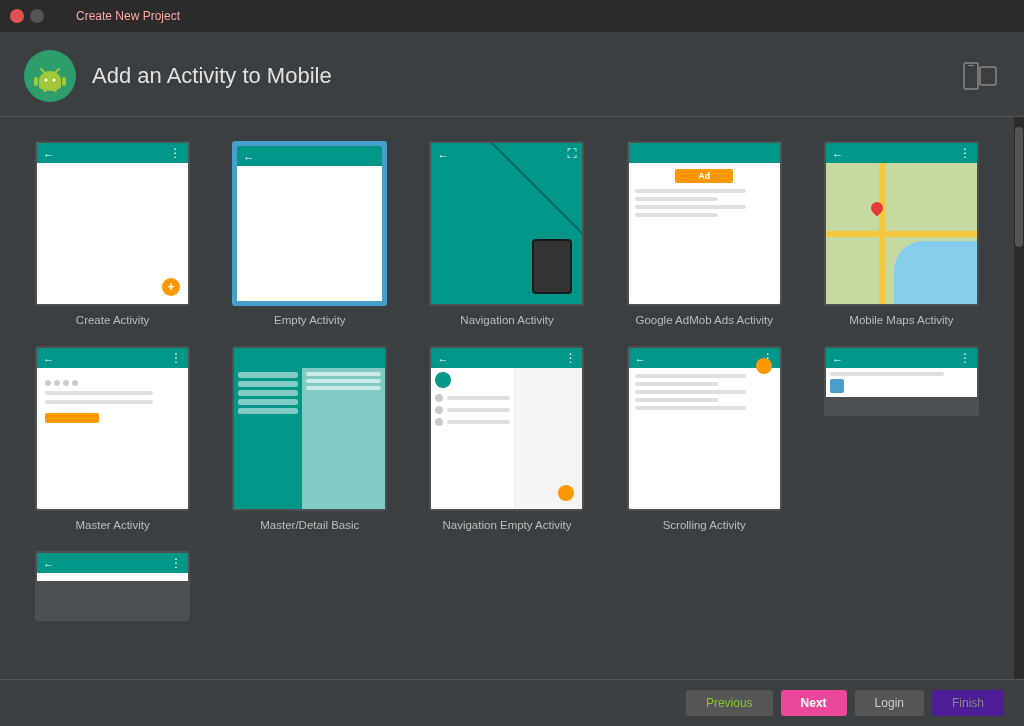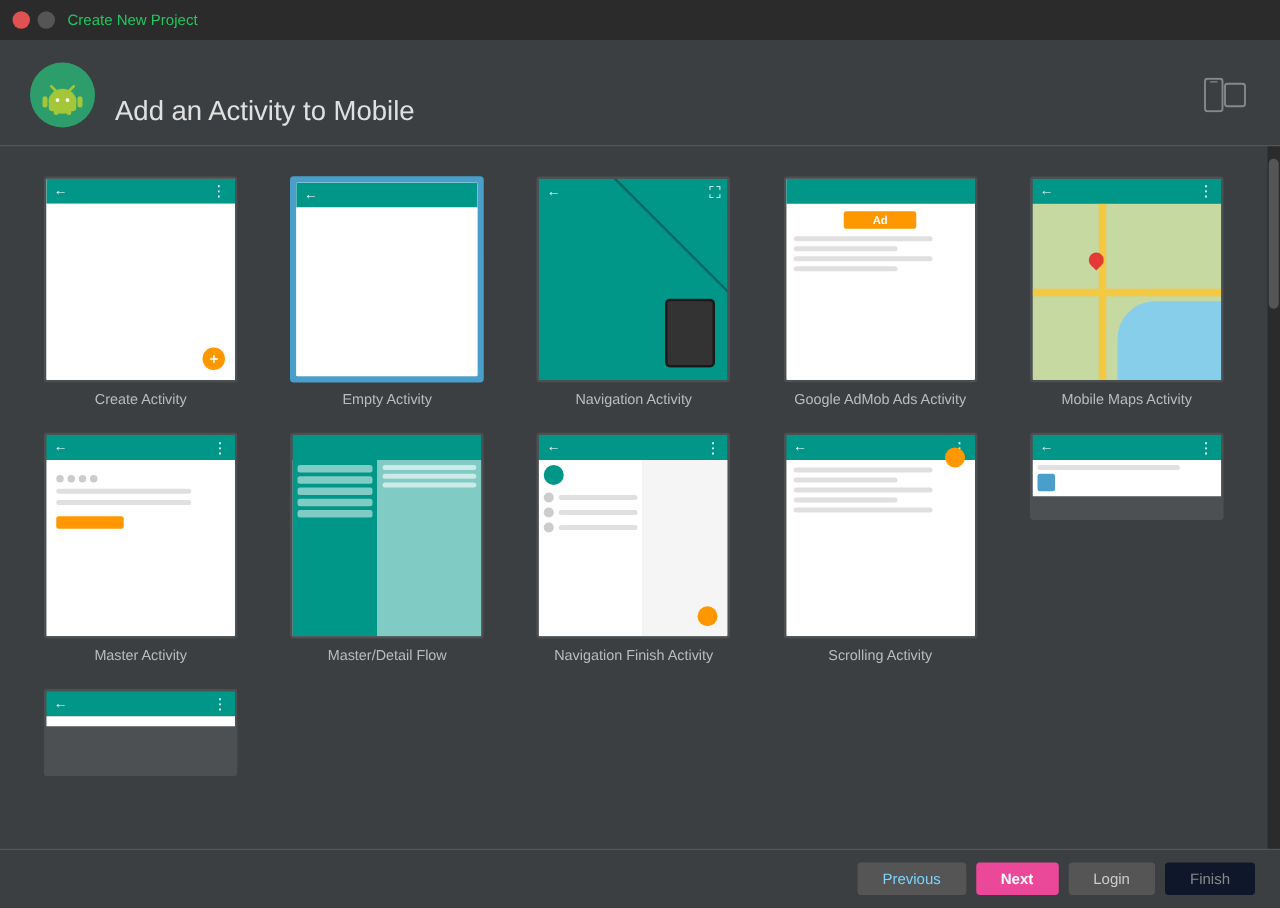--- a/index.html
+++ b/index.html
@@ -33,37 +33,37 @@
       width: 14px;
       height: 14px;
       border-radius: 50%;
       border: none;
       cursor: pointer;
     }
     .title-btn.close { background: #e05252; }
     .title-btn.min { background: #555; }
     .title-bar-title {
       font-size: 12px;
-      color: #22c55e;
-      margin-left: 2px;
+      color: #fca5a5;
+      margin-left: 24px;
     }
 
     
     .header {
       background: #3c3f41;
       padding: 18px 24px 14px 24px;
       display: flex;
       align-items: center;
       justify-content: space-between;
       border-bottom: 1px solid #555;
       flex-shrink: 0;
     }
     .header-left {
       display: flex;
-      align-items: flex-end;
+      align-items: center;
       gap: 16px;
     }
     .android-logo {
       width: 52px;
       height: 52px;
       background: #2d9e6b;
       border-radius: 50%;
       display: flex;
       align-items: center;
       justify-content: center;
@@ -574,33 +574,33 @@
     }
     .footer-btn {
       padding: 6px 20px;
       font-size: 12px;
       border-radius: 3px;
       cursor: pointer;
       border: none;
     }
     .btn-previous {
       background: #555;
-      color: #7dd3fc;
+      color: #84cc16;
     }
     .btn-next {
       background: #ec4899;
       color: #fff;
       font-weight: bold;
     }
     .btn-cancel {
       background: #555;
       color: #ccc;
     }
     .btn-finish {
-      background: #0f172a;
+      background: #4c1d95;
       color: #888;
       cursor: not-allowed;
     }
 
     
     .activity-card.selected .card-preview {
       border-color: #4a9eca;
       background: #4a9eca;
       padding: 3px;
     }
@@ -770,21 +770,21 @@
                 <div class="md-left-item"></div>
               </div>
               <div class="md-right">
                 <div class="md-right-item"></div>
                 <div class="md-right-item"></div>
                 <div class="md-right-item"></div>
               </div>
             </div>
           </div>
         </div>
-        <span class="card-label">Master/Detail Flow</span>
+        <span class="card-label">Master/Detail Basic</span>
       </div>
 
       <div class="activity-card">
         <div class="card-preview">
           <div class="navdrawer-mock">
             <div class="nd-topbar">
               <span style="color:#fff;font-size:11px;">←</span>
               <span style="color:#fff;font-size:12px;margin-left:auto;">⋮</span>
             </div>
             <div class="nd-body">
@@ -802,21 +802,21 @@
                   <div class="nd-item-dot"></div>
                   <div class="nd-item-line"></div>
                 </div>
               </div>
               <div class="nd-main" style="position:relative;">
                 <div class="nd-fab"></div>
               </div>
             </div>
           </div>
         </div>
-        <span class="card-label">Navigation Finish Activity</span>
+        <span class="card-label">Navigation Empty Activity</span>
       </div>
 
       <div class="activity-card">
         <div class="card-preview">
           <div class="scrolling-mock">
             <div class="sc-topbar">
               <span style="color:#fff;font-size:11px;">←</span>
               <span style="color:#fff;font-size:12px;margin-left:auto;">⋮</span>
             </div>
             <div class="sc-body">

